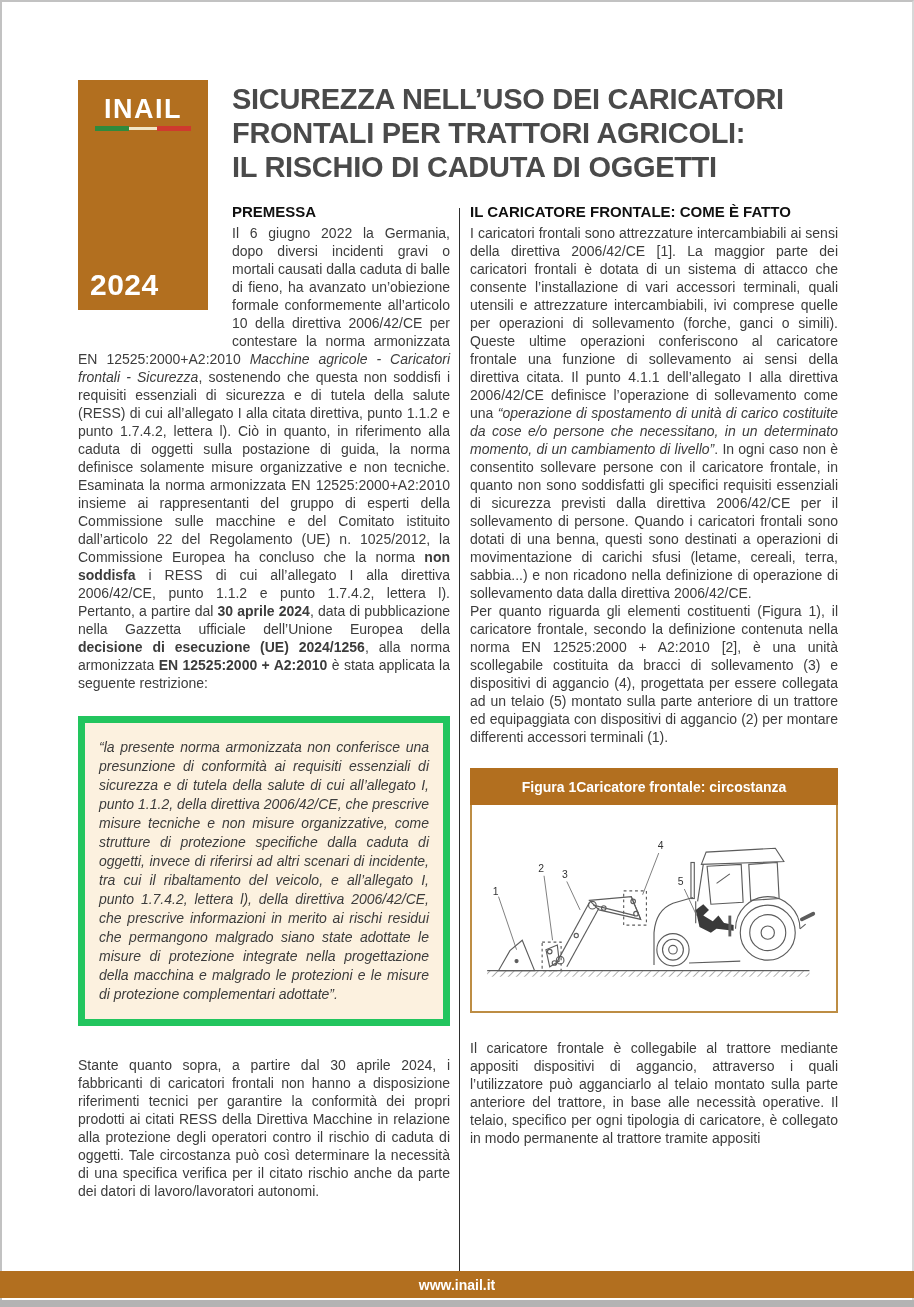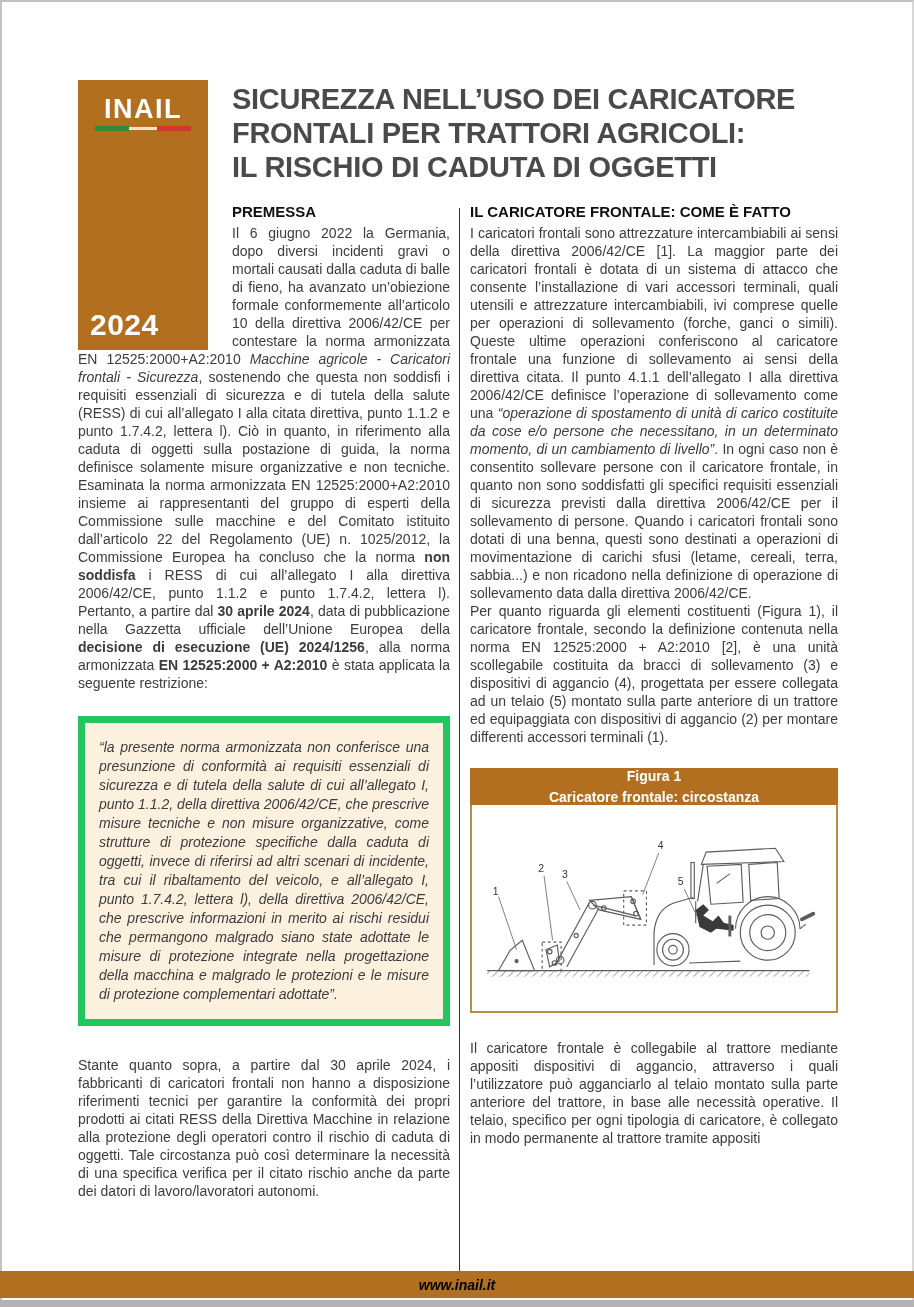--- a/index.html
+++ b/index.html
@@ -9,21 +9,21 @@
     font-family:"Liberation Sans", sans-serif;
     -webkit-font-smoothing:antialiased;
   }
   .page{
     position:absolute;left:0;top:0;width:910px;height:1298px;
     background:#ffffff;
     border:2px solid #c2c2c2;border-bottom:none;border-right-color:#d8d8d8;
   }
   
   .brown-box{
-    position:absolute;left:76px;top:78px;width:130px;height:270px;
+    position:absolute;left:76px;top:78px;width:130px;height:230px;
     background:#b26f1f;
   }
   .logo{
     margin:16px auto 0 auto;width:100px;text-align:center;
   }
   .logo-word{
     color:#ffffff;font-weight:800;font-size:27px;letter-spacing:1.5px;
     line-height:1;font-family:"Liberation Sans",sans-serif;
   }
   .flag{display:flex;align-items:center;width:96px;margin:3px auto 0 auto;}
@@ -63,54 +63,54 @@
     margin-top:24px;border:7px solid #22c55e;background:#fcf1df;
     padding:15px 14px;font-style:italic;font-size:14px;line-height:19px;
     color:#3c3c3c;text-align:justify;
   }
   .para-2{margin-top:30px;}
   .para-after-fig{margin-top:26px;}
   
   .figure{margin-top:22px;}
   .fig-head{
     height:37px;background:#b26f1f;color:#ffffff;
-    display:flex;justify-content:space-between;align-items:center;
-    padding:0 12px;font-size:14px;font-weight:700;flex-direction:column;
+    display:flex;justify-content:center;align-items:center;
+    padding:0 12px;font-size:14px;font-weight:700;
   }
   .fig-body{
     border:2px solid #bd8d44;border-top:none;background:#ffffff;
     height:206px;overflow:hidden;
   }
   .fig-body svg{display:block;width:100%;height:100%;}
   
   .footer-bar{
     position:absolute;left:0;bottom:9px;width:914px;height:27px;
     background:#b26f1f;display:flex;align-items:center;justify-content:center;
   }
-  .footer-url{color:#000000;font-weight:700;font-size:14px;font-style:italic;}
+  .footer-url{color:#ffffff;font-weight:700;font-size:14px;}
 </style>
 </head>
 <body>
 
 <div class="page">
 
   <div class="brown-box">
     <div class="logo">
       <div class="logo-word">INAIL</div>
       <div class="flag">
         <span class="g"></span>
         <span class="w"></span>
         <span class="r"></span>
       </div>
     </div>
     <div class="year">2024</div>
   </div>
 
   <div class="page-title">
-    <div>SICUREZZA NELL’USO DEI CARICATORE</div>
+    <div>SICUREZZA NELL’USO DEI CARICATORI</div>
     <div>FRONTALI PER TRATTORI AGRICOLI:</div>
     <div>IL RISCHIO DI CADUTA DI OGGETTI</div>
   </div>
 
   <div class="col-divider"></div>
 
   <div class="col col-left">
     <div class="box-spacer"></div>
     <h2 class="section-h">PREMESSA</h2>
     <p class="body-p"><span>Il 6 giugno 2022 la Germania, dopo diversi incidenti gravi o mortali causati dalla caduta di balle di fieno, ha avanzato un’obiezione formale conformemente all’articolo 10 della direttiva 2006/42/CE per contestare la norma armonizzata EN 12525:2000+A2:2010 </span><span class="i">Macchine agricole - Caricatori frontali - Sicurezza</span><span>, sostenendo che questa non soddisfi i requisiti essenziali di sicurezza e di tutela della salute (RESS) di cui all’allegato I alla citata direttiva, punto 1.1.2 e punto 1.7.4.2, lettera l). Ciò in quanto, in riferimento alla caduta di oggetti sulla postazione di guida, la norma definisce solamente misure organizzative e non tecniche. Esaminata la norma armonizzata EN 12525:2000+A2:2010 insieme ai rappresentanti del gruppo di esperti della Commissione sulle macchine e del Comitato istituito dall’articolo 22 del Regolamento (UE) n. 1025/2012, la Commissione Europea ha concluso che la norma </span><span class="b">non soddisfa</span><span> i RESS di cui all’allegato I alla direttiva 2006/42/CE, punto 1.1.2 e punto 1.7.4.2, lettera l). Pertanto, a partire dal </span><span class="b">30 aprile 2024</span><span>, data di pubblicazione nella Gazzetta ufficiale dell’Unione Europea della </span><span class="b">decisione di esecuzione (UE) 2024/1256</span><span>, alla norma armonizzata </span><span class="b">EN 12525:2000 + A2:2010</span><span> è stata applicata la seguente restrizione:</span></p>

